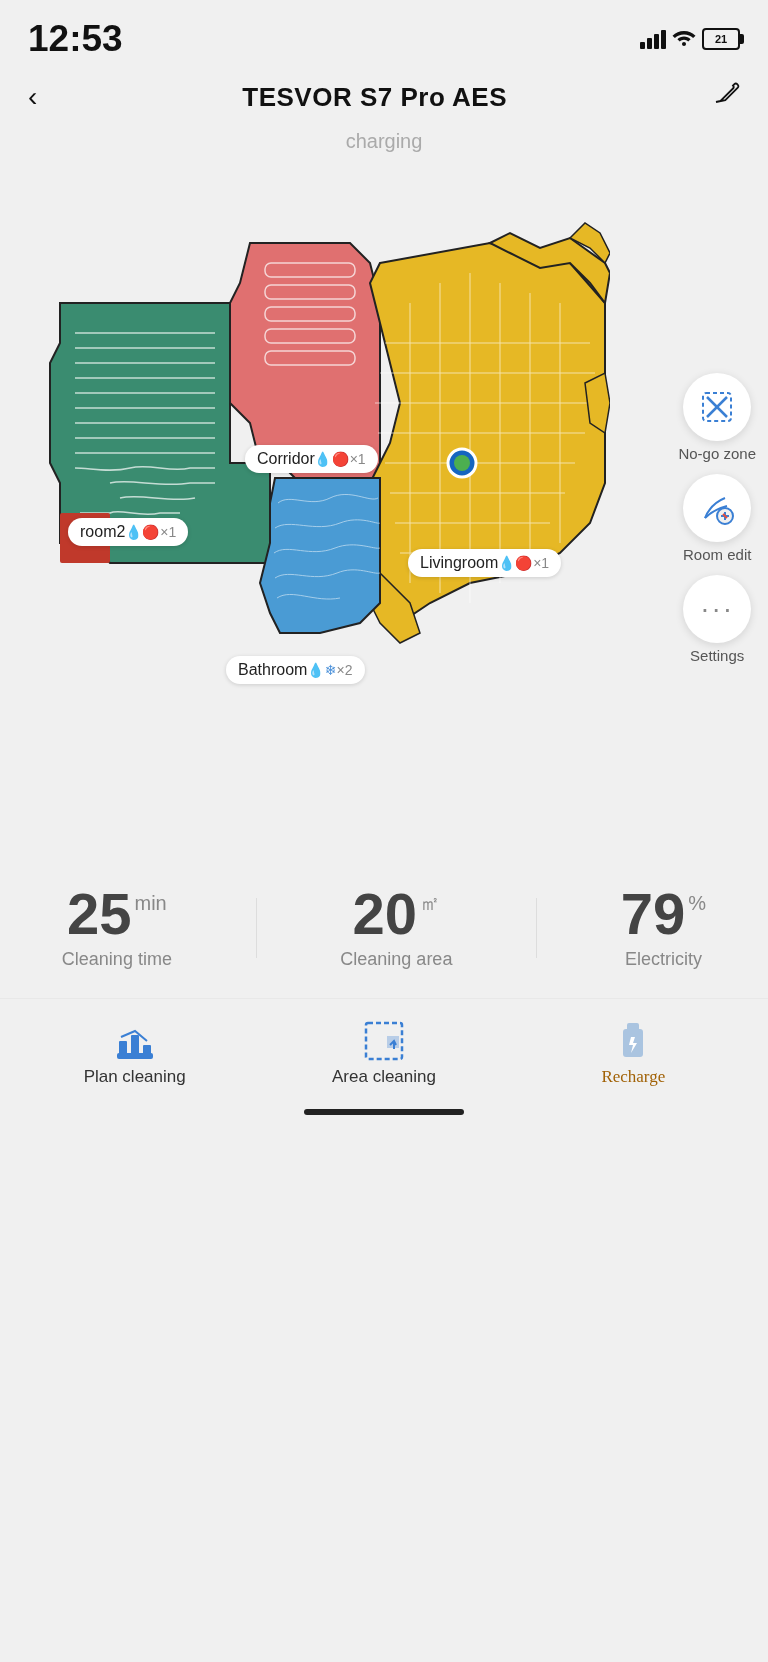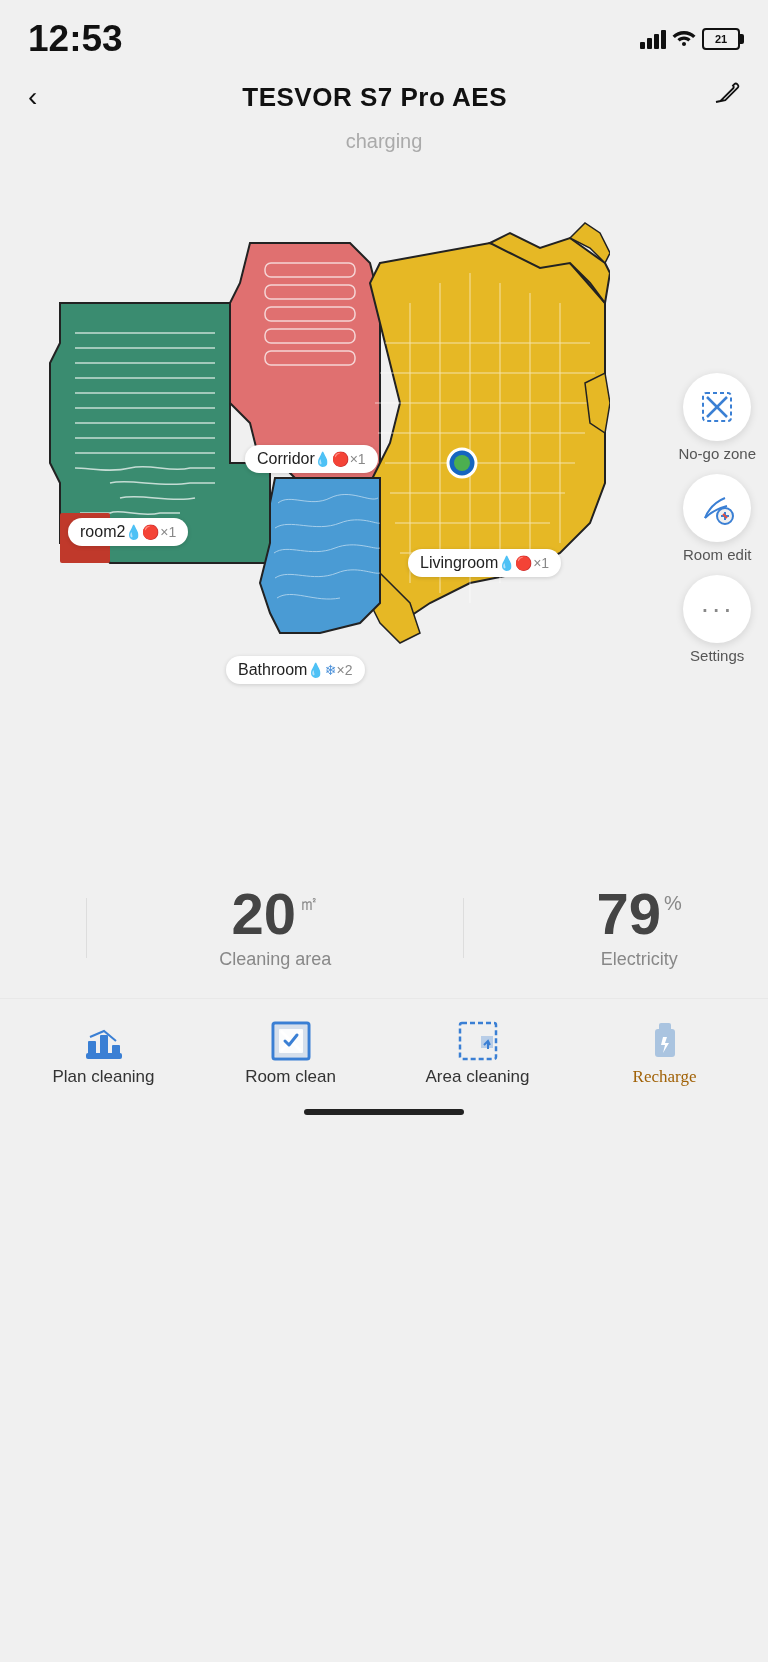--- a/index.html
+++ b/index.html
@@ -420,20 +420,27 @@
     <div class="side-btn-group">
       <div class="side-btn">
         <span style="font-size: 28px; color: #888; letter-spacing: 2px; line-height: 1;">···</span>
       </div>
       <span class="side-btn-label">Settings</span>
     </div>
   </div>
 </div>
 
 <div class="stats-row">
+  <div class="stat-item">
+    <div class="stat-value">
+      <span>25</span>
+      <span class="stat-unit">min</span>
+    </div>
+    <div class="stat-label">Cleaning time</div>
+  </div>
   <div class="stat-divider"></div>
   <div class="stat-item">
     <div class="stat-value">
       <span>20</span>
       <span class="stat-unit">㎡</span>
     </div>
     <div class="stat-label">Cleaning area</div>
   </div>
   <div class="stat-divider"></div>
   <div class="stat-item">
@@ -453,32 +460,20 @@
         <rect x="6" y="36" width="36" height="6" rx="2" fill="#3a7fd4"></rect>
         <rect x="8" y="24" width="8" height="18" rx="1" fill="#3a7fd4"></rect>
         <rect x="20" y="18" width="8" height="24" rx="1" fill="#3a7fd4"></rect>
         <rect x="32" y="28" width="8" height="14" rx="1" fill="#3a7fd4"></rect>
         <path d="M10 20 L24 14 L36 24" stroke="#3a7fd4" stroke-width="2" fill="none"></path>
       </svg>
     </div>
     <span class="nav-label active">Plan cleaning</span>
   </div>
 
-  <div class="nav-item">
-    <div class="nav-icon">
-      <svg width="48" height="48" viewBox="0 0 48 48" fill="none">
-        <rect x="6" y="6" width="36" height="36" rx="2" stroke="#3a7fd4" stroke-width="3" fill="none"></rect>
-        <rect x="8" y="8" width="32" height="32" rx="1" fill="#3a7fd4" opacity="0.15"></rect>
-        <path d="M14 14 L34 34 M34 14 L14 34" stroke="white" stroke-width="2.5"></path>
-        <rect x="12" y="12" width="24" height="24" rx="1" fill="white" opacity="0.9"></rect>
-        <path d="M18 24 L22 28 L30 18" stroke="#3a7fd4" stroke-width="3" stroke-linecap="round" stroke-linejoin="round"></path>
-      </svg>
-    </div>
-    <span class="nav-label active">Room clean</span>
-  </div>
 
   <div class="nav-item">
     <div class="nav-icon">
       <svg width="48" height="48" viewBox="0 0 48 48" fill="none">
         <rect x="6" y="6" width="36" height="36" rx="2" stroke="#3a7fd4" stroke-width="2.5" stroke-dasharray="5 3" fill="none"></rect>
         <path d="M28 20 L38 20 L38 30 L28 30 Z" fill="#3a7fd4" opacity="0.3" stroke="#3a7fd4" stroke-width="2"></path>
         <path d="M30 28 L34 24 L36 28" stroke="#3a7fd4" stroke-width="2" fill="none"></path>
         <line x1="34" y1="24" x2="34" y2="32" stroke="#3a7fd4" stroke-width="2"></line>
       </svg>
     </div>

